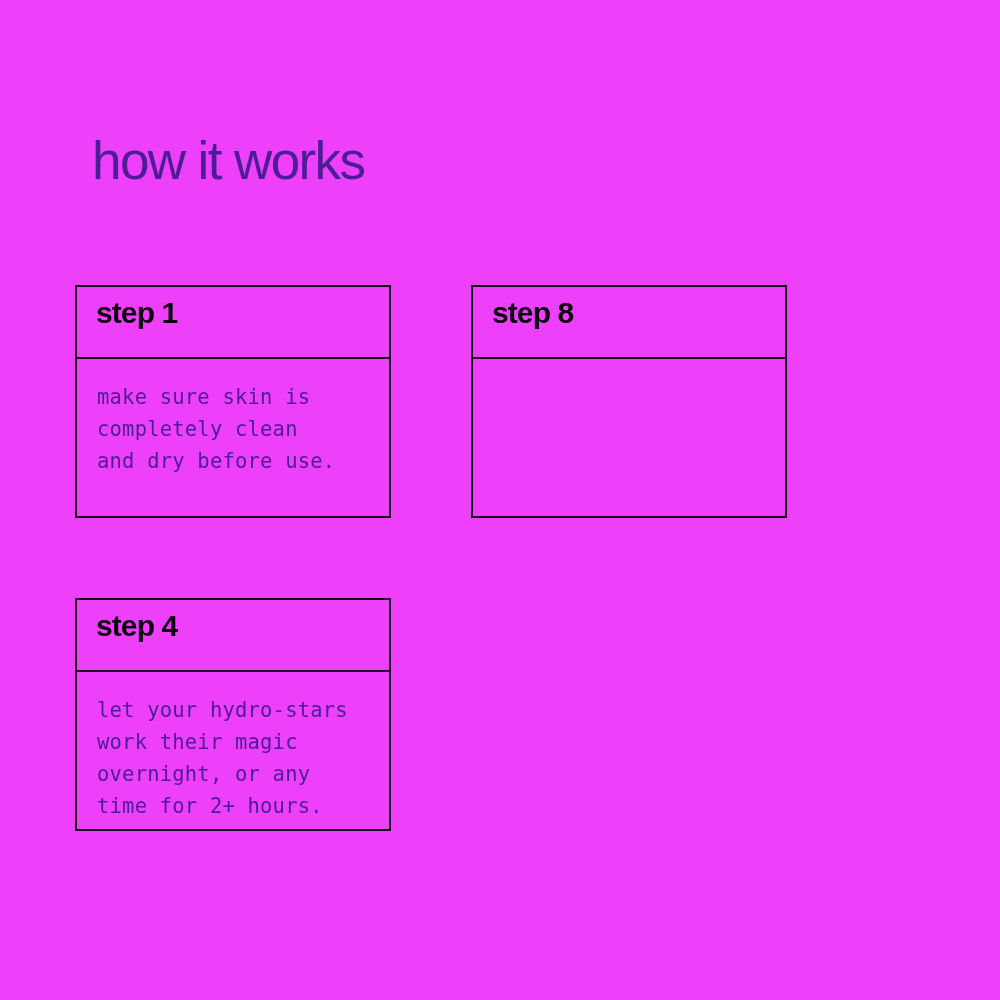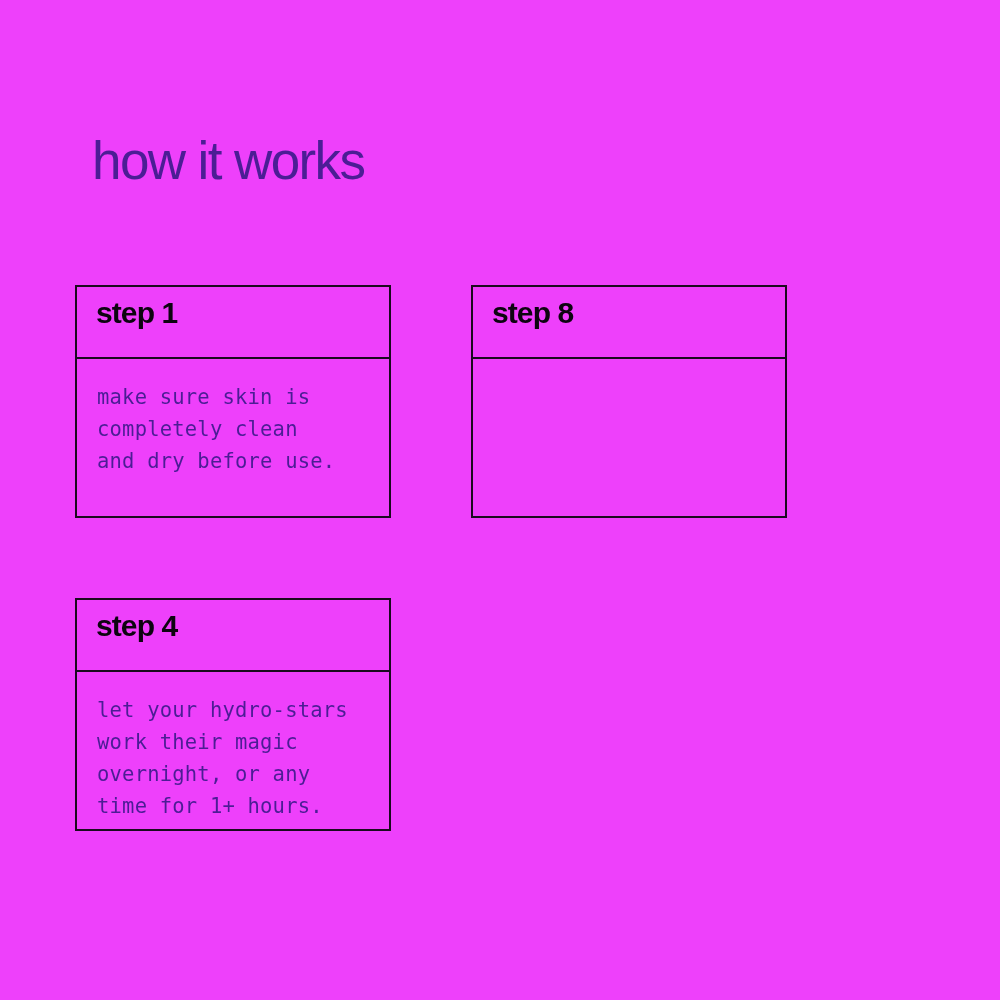--- a/index.html
+++ b/index.html
@@ -120,19 +120,19 @@
     </div>
 
     <div class="step-card">
       <div class="step-card-header">
         <span class="step-card-header-label">step 4</span>
       </div>
       <div class="step-card-body">
         <p class="step-card-body-text">let your hydro-stars
 work their magic
 overnight, or any
-time for 1+ hours.</p>
+time for 2+ hours.</p>
       </div>
     </div>
 
 
   </div>
 </div>
 
 </body></html>

